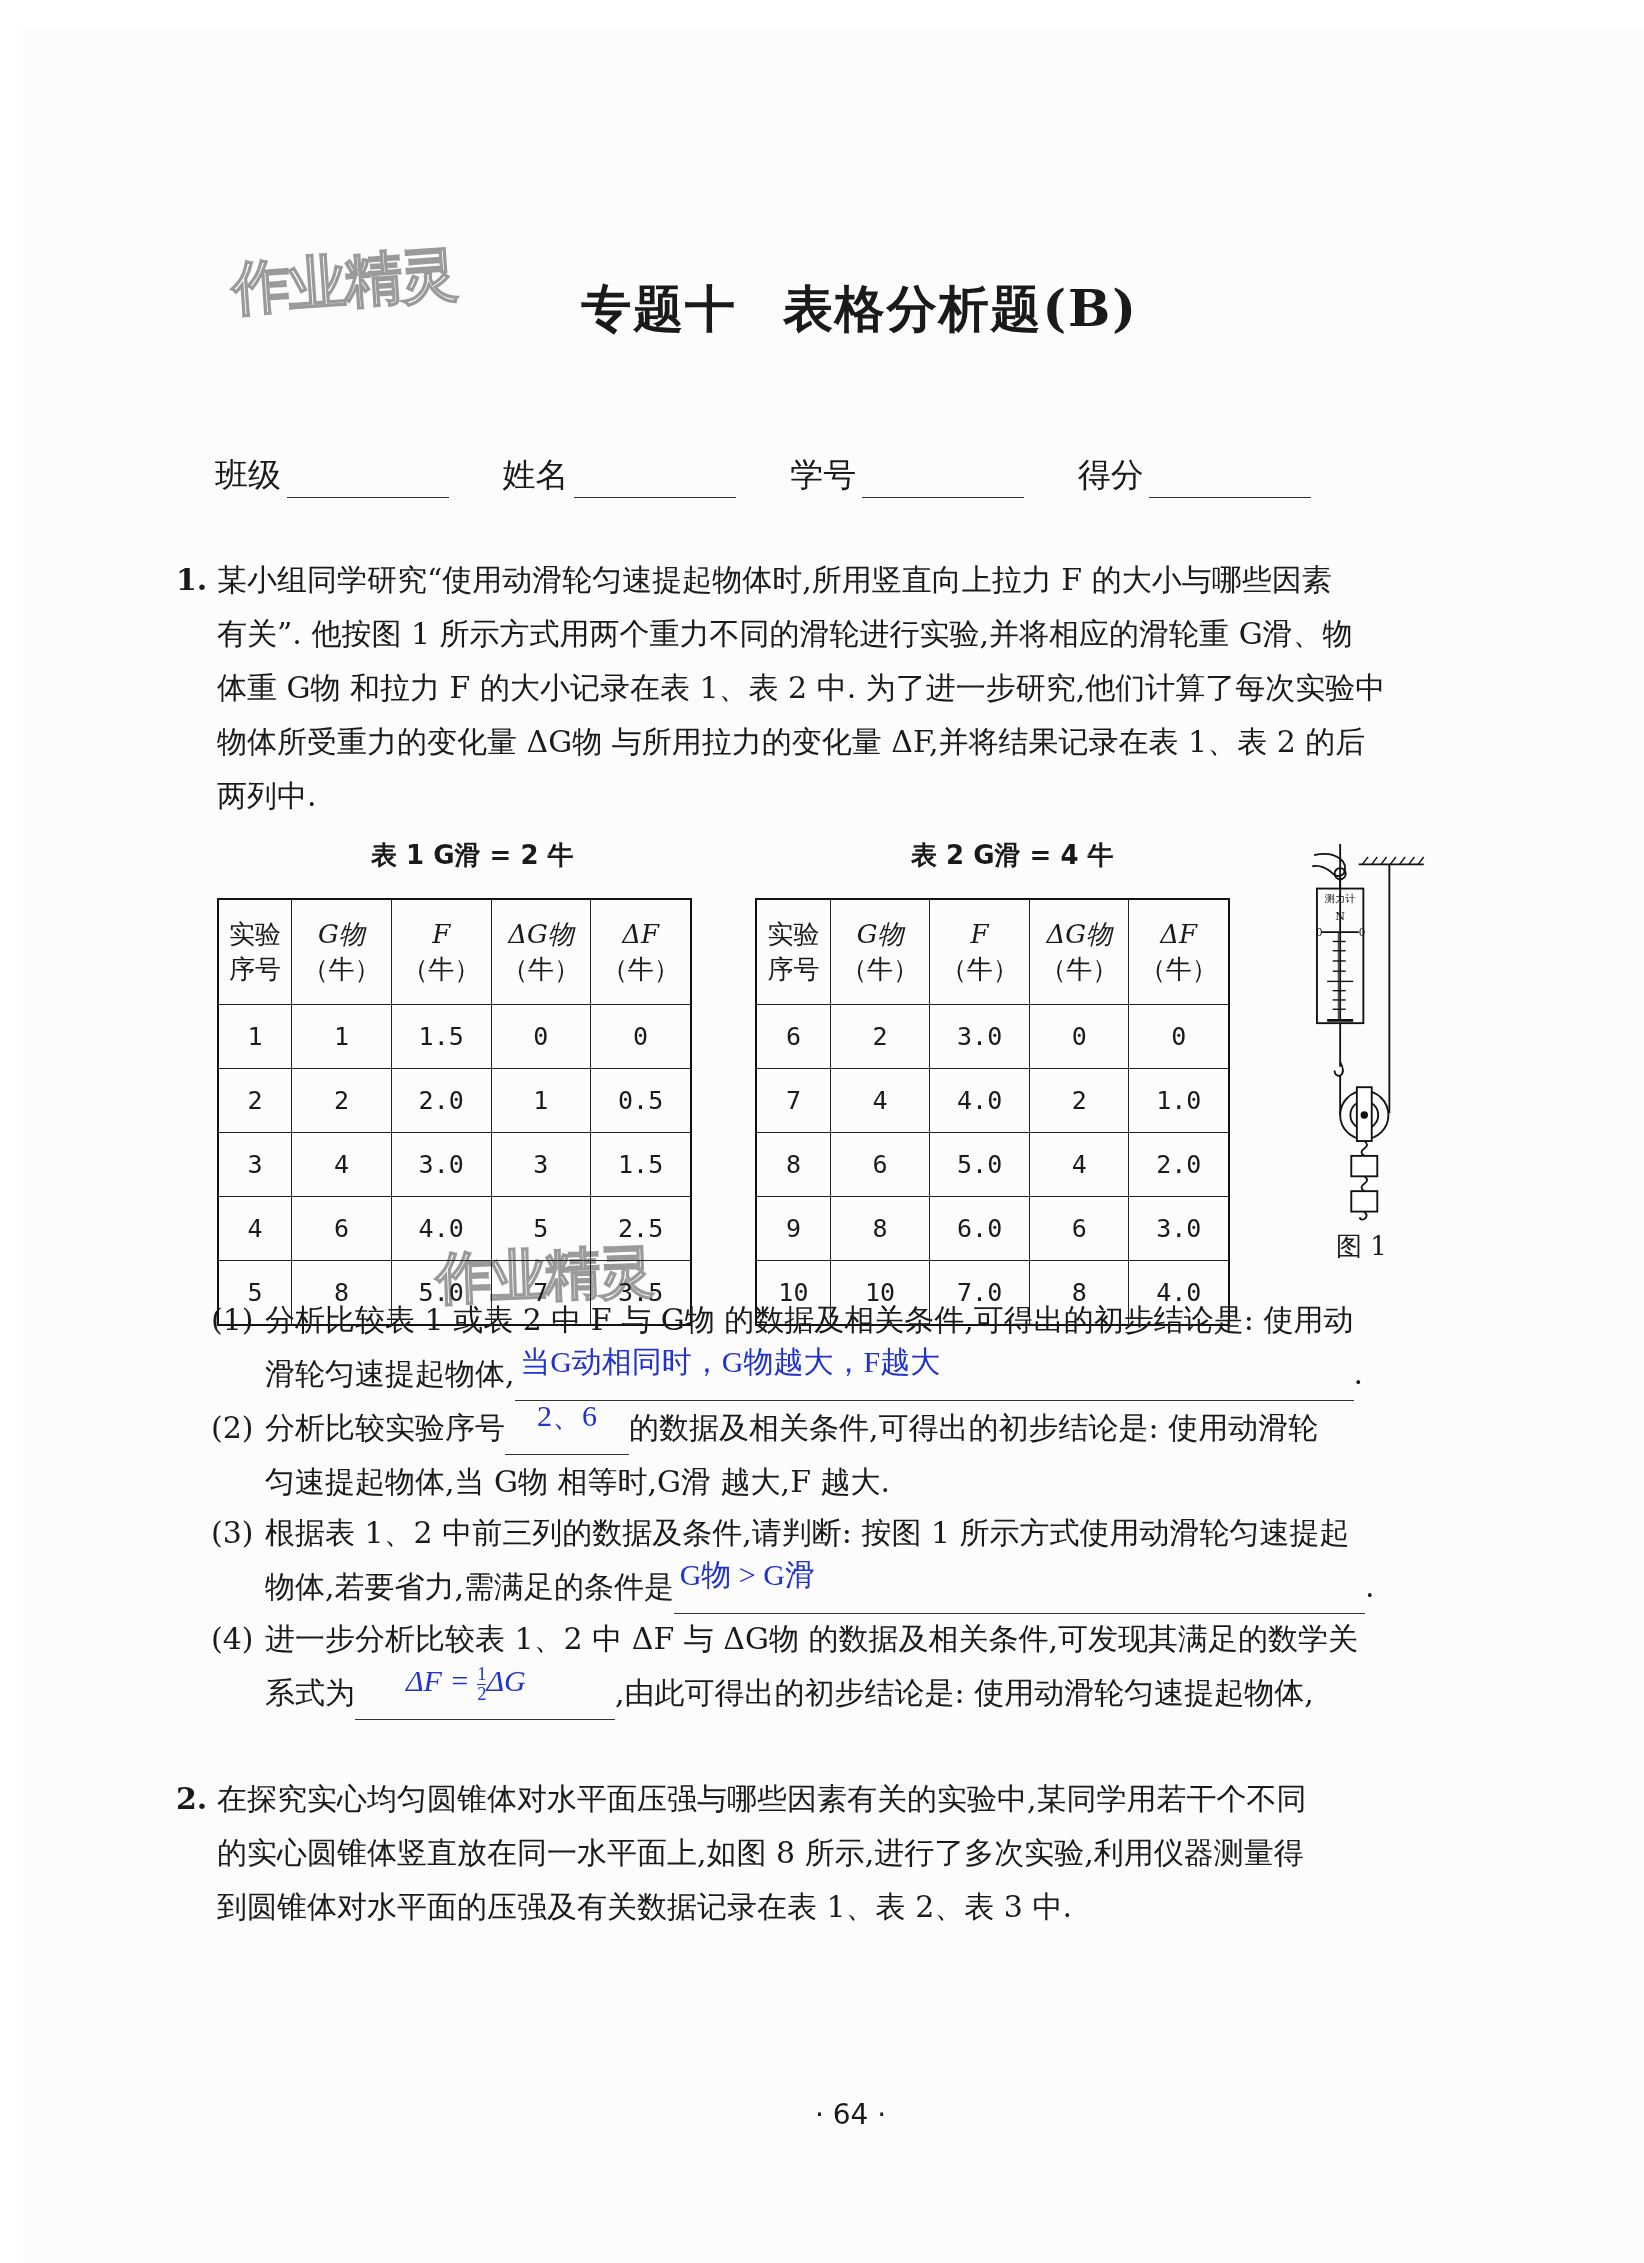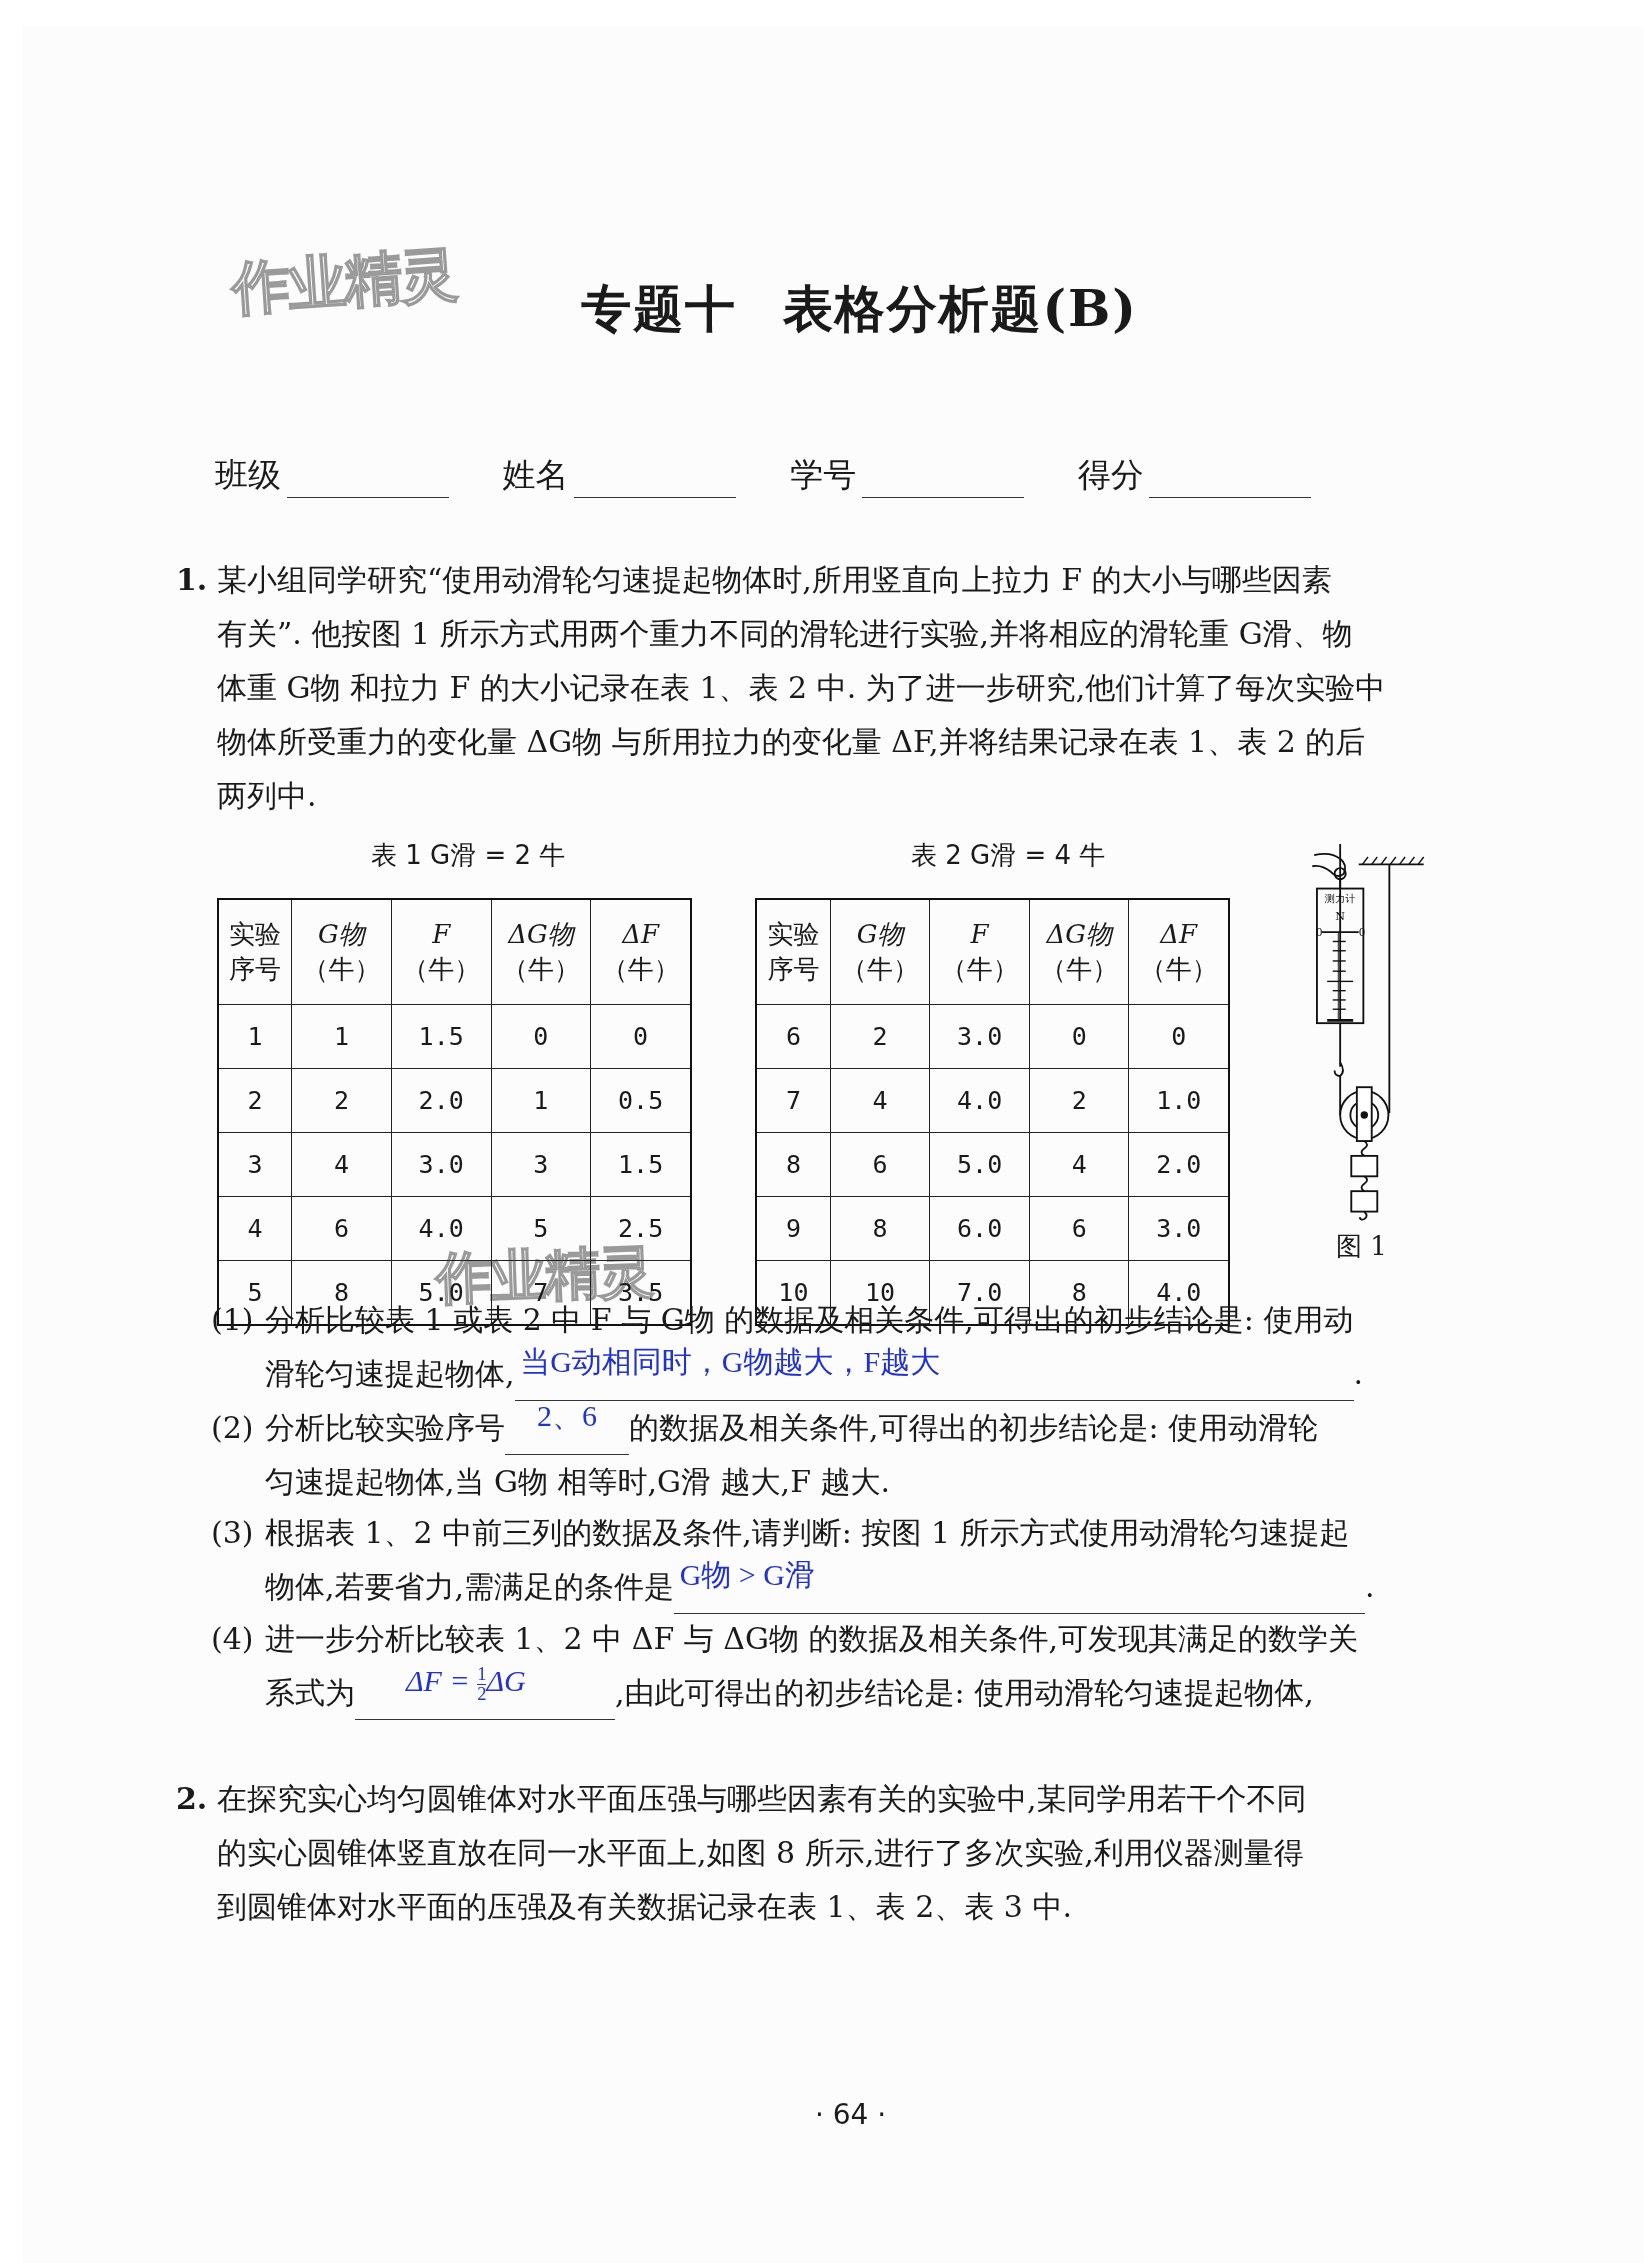--- a/index.html
+++ b/index.html
@@ -13,21 +13,21 @@
   .title { position: absolute; left: 0; width: 100%; top: 276px; text-align: center; padding-left: 74px; box-sizing: border-box;
            font-size: 50px; font-weight: bold; letter-spacing: 1.9px; font-family: "DejaVu Serif", serif; }
   .title .gap { display: inline-block; width: 46px; }
   .info-row { position: absolute; left: 215px; top: 453px; font-size: 33px; display: flex; }
   .info-item { display: flex; align-items: flex-end; margin-right: 54px; }
   .info-line { display: inline-block; width: 162px; border-bottom: 1.9px solid #333; height: 28px; margin-left: 5.6px; }
   .para { position: absolute; left: 176px; width: 1252px; font-size: 30px; line-height: 54px; text-align: justify; }
   .qnum { font-weight: bold; }
   .indent { padding-left: 41px; display: block; }
   i.v { font-style: italic; font-family: "DejaVu Serif", serif; }
-  .tcap { position: absolute; font-size: 26px; font-weight: normal; font-family: "DejaVu Sans", sans-serif; }
+  .tcap { position: absolute; font-size: 26px; font-weight: bold; font-family: "DejaVu Sans", sans-serif; }
   table.data { position: absolute; border-collapse: collapse; border: 2.8px solid #111; font-size: 26px; }
   table.data td, table.data th { border: 1.4px solid #222; text-align: center; font-weight: normal; padding: 4px; }
   table.data th { height: 96px; line-height: 35px; font-size: 26px; }
   table.data td { height: 55px; font-family: "DejaVu Sans Mono", monospace; font-size: 25px; }
   .fig { position: absolute; left: 1303px; top: 844px; width: 130px; height: 427px; }
   .fig-cap { position: absolute; left: 1336px; top: 1229px; font-size: 26px; }
   .sub-q { position: absolute; left: 211px; width: 1220px; font-size: 30px; line-height: 54px; }
   .sub-q .lbl { display: inline-block; width: 54px; }
   .ans { color: #2233cc; font-family: "Liberation Serif", serif; font-size: 30px; }
   .blank { display: inline-block; border-bottom: 1.9px solid #333; vertical-align: bottom; height: 46px; position: relative; }

